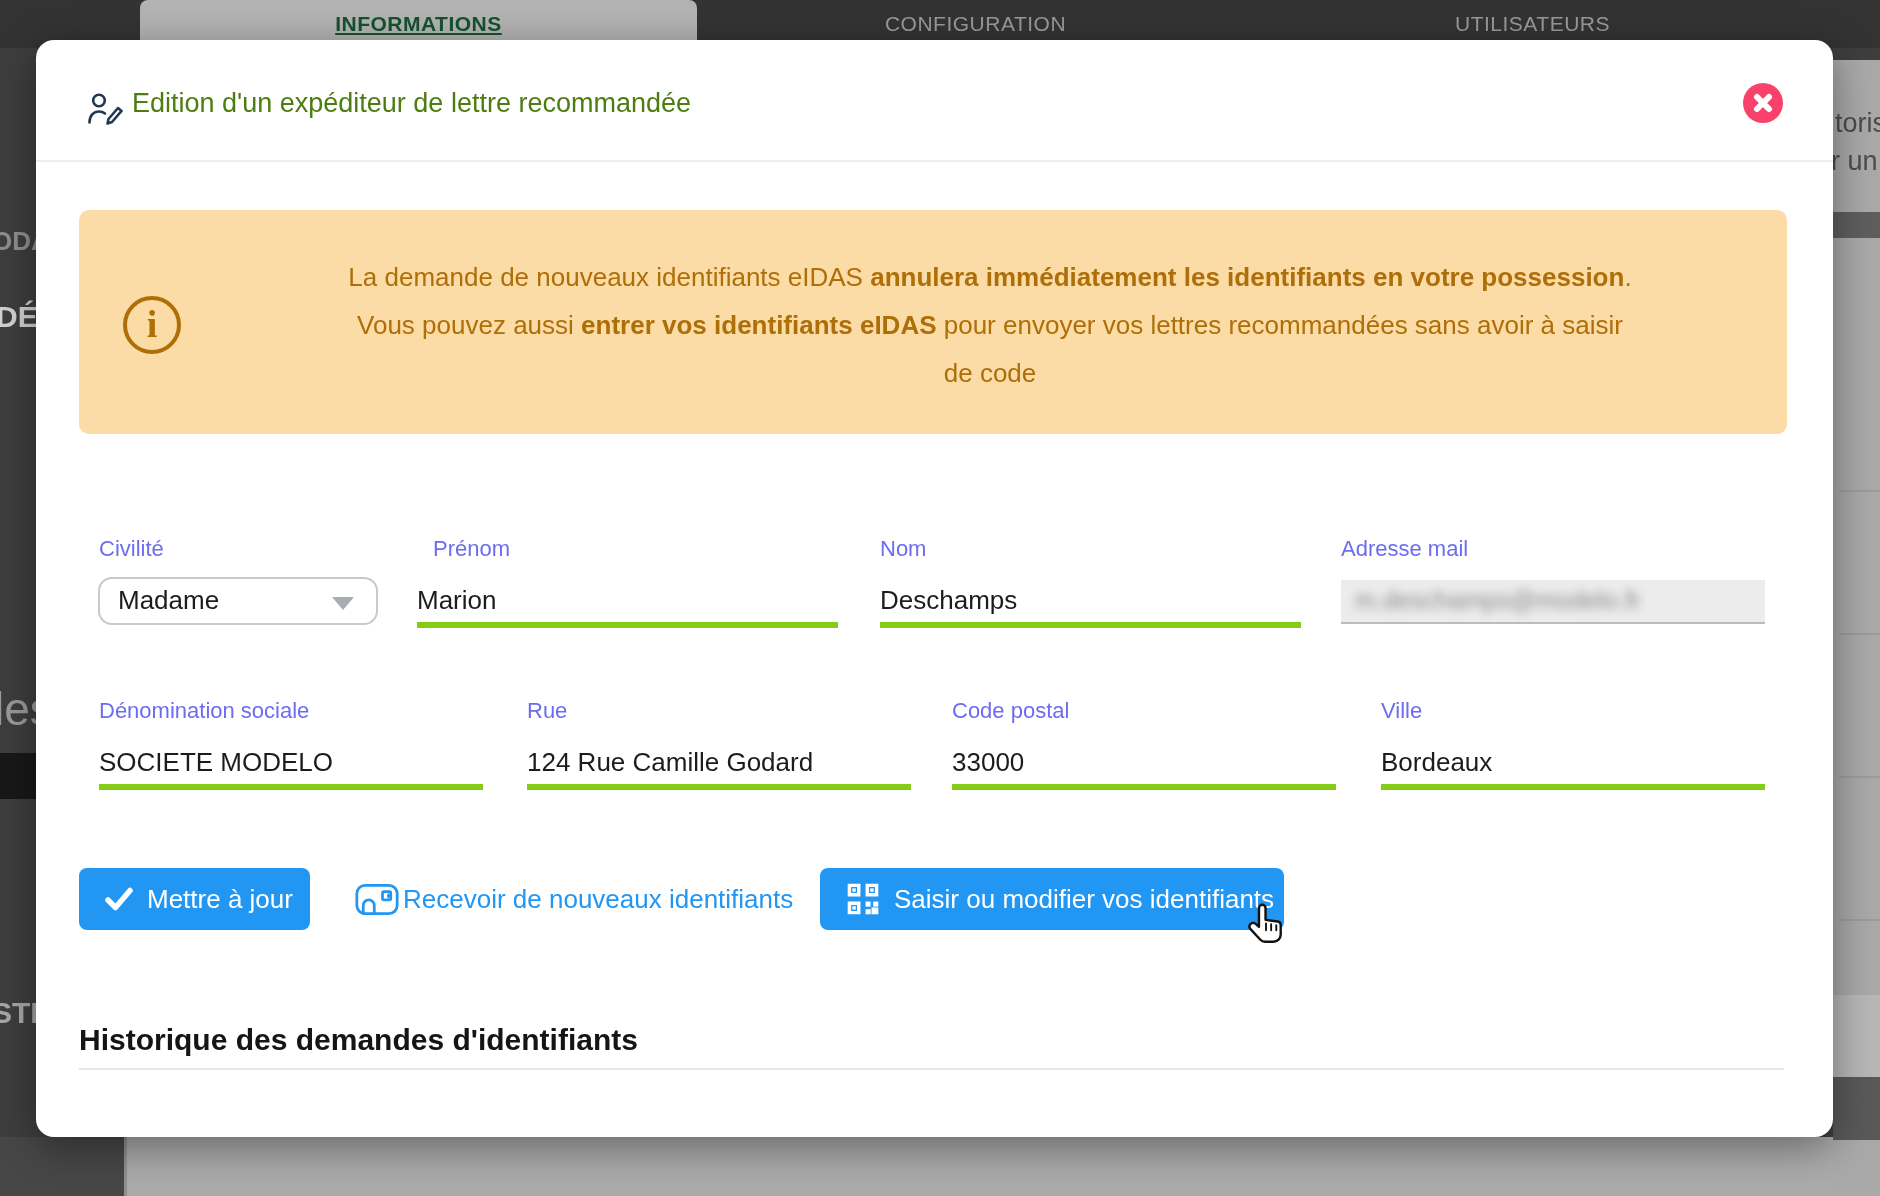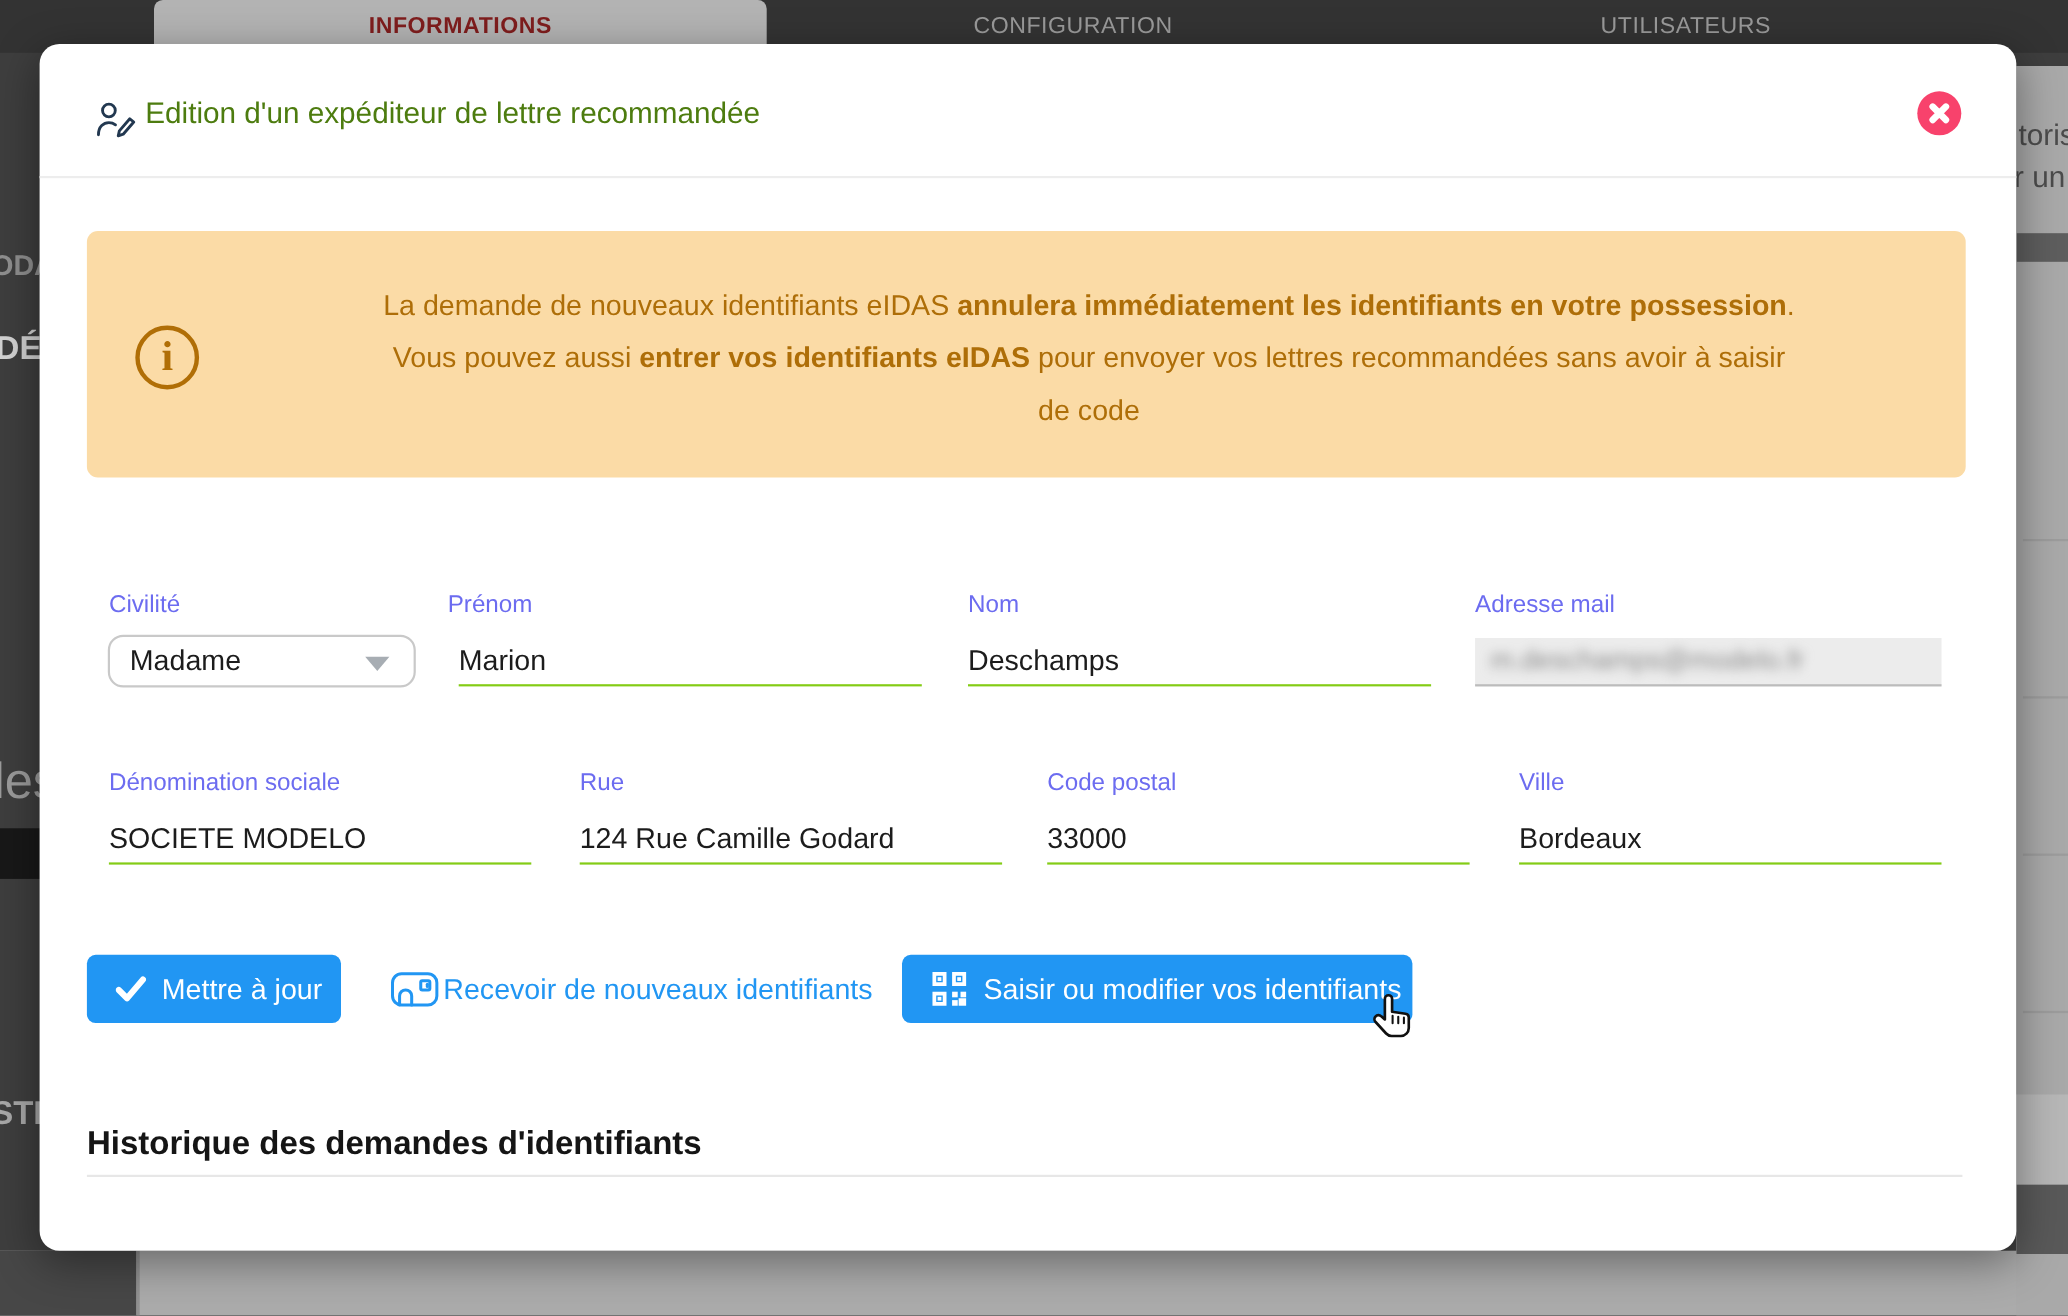--- a/index.html
+++ b/index.html
@@ -4,21 +4,21 @@
 <style>
   html,body{margin:0;padding:0;background:#3e3e3e;}
   .stage{position:relative;width:1880px;height:1196px;overflow:hidden;
          font-family:"Liberation Sans",sans-serif;}
   .abs{position:absolute;}
 
   
   .topbar{left:0;top:0;width:1880px;height:48px;background:#333333;z-index:2;}
   .tab{position:absolute;top:0;width:557px;height:48px;line-height:48px;text-align:center;
        font-size:21px;letter-spacing:.5px;color:#9a9a9a;cursor:pointer;}
-  .tab.active{background:#b3b3b3;color:#7f1d1d;font-weight:bold;border-radius:8px 8px 0 0;}
+  .tab.active{background:#b3b3b3;color:#14532d;font-weight:bold;border-radius:8px 8px 0 0;text-decoration:underline;}
   .frag{position:absolute;color:#8f8f8f;white-space:nowrap;z-index:3;}
   .right-strip{left:1833px;top:60px;width:47px;height:1136px;background:#a9a9a9;z-index:3;overflow:hidden;}
   .rs-band{position:absolute;left:0;width:47px;}
   .rs-line{position:absolute;left:6px;width:41px;height:2px;background:#9c9c9c;}
   .bottom-strip{left:0;top:1137px;width:1880px;height:59px;background:#ababab;z-index:2;}
   .bs-dark{position:absolute;left:0;top:0;width:124px;height:59px;background:#474747;}
   .bs-line{position:absolute;left:124px;top:0;width:3px;height:59px;background:#909090;}
 
   
   .modal{left:36px;top:40px;width:1797px;height:1097px;background:#ffffff;border-radius:18px;
@@ -33,21 +33,21 @@
   .info-circle{position:absolute;left:44px;top:86px;width:50px;height:50px;border:4px solid #b06e06;
                border-radius:50%;color:#b06e06;font-family:"Liberation Serif",serif;font-weight:bold;
                font-size:38px;line-height:48px;text-align:center;}
   .banner-text{position:absolute;left:146px;top:43px;width:1530px;font-size:26px;line-height:48px;
                color:#ae6e08;text-align:center;}
   .banner-text b{font-weight:bold;}
 
   
   .flabel{position:absolute;font-size:22px;color:#6c6cf0;white-space:nowrap;}
   .fvalue{position:absolute;font-size:26px;color:#1c1c1c;white-space:nowrap;}
-  .uline{border-bottom:2px solid #84cc16;height:42px;line-height:40px;}
+  .uline{border-bottom:6px solid #84cc16;height:42px;line-height:40px;}
   .select{position:absolute;left:62px;top:537px;width:280px;height:48px;border:2px solid #c9c9c9;
           border-radius:14px;box-sizing:border-box;cursor:pointer;background:#fff;}
   .select .sel-text{position:absolute;left:18px;top:6px;font-size:26px;color:#1c1c1c;text-align:center;}
   .caret{position:absolute;right:22px;top:18px;width:0;height:0;border-left:11px solid transparent;
          border-right:11px solid transparent;border-top:13px solid #a7adb3;}
   .email-box{position:absolute;left:1305px;top:540px;width:424px;height:42px;background:#ececec;
              border-bottom:2px solid #bcbcbc;overflow:hidden;}
   .email-box span{display:block;margin:6px 0 0 14px;font-size:25px;color:#8a8a8a;filter:blur(5px);}
 
   
@@ -119,21 +119,21 @@
     <div class="banner">
       <div class="info-circle">i</div>
       <div class="banner-text">
         <div><span>La demande de nouveaux identifiants eIDAS </span><b>annulera immédiatement les identifiants en votre possession</b><span>.</span></div>
         <div><span>Vous pouvez aussi </span><b>entrer vos identifiants eIDAS</b><span> pour envoyer vos lettres recommandées sans avoir à saisir</span></div>
         <div><span>de code</span></div>
       </div>
     </div>
 
     <div class="flabel" style="left:63px;top:496px;">Civilité</div>
-    <div class="flabel" style="left:371px;top:496px;">Prénom</div>
+    <div class="flabel" style="left:397px;top:496px;">Prénom</div>
     <div class="flabel" style="left:844px;top:496px;">Nom</div>
     <div class="flabel" style="left:1305px;top:496px;">Adresse mail</div>
 
     <div class="select">
       <span class="sel-text">Madame</span>
       <span class="caret"></span>
     </div>
     <div class="fvalue uline" style="left:381px;top:540px;width:421px;">Marion</div>
     <div class="fvalue uline" style="left:844px;top:540px;width:421px;">Deschamps</div>
     <div class="email-box">

